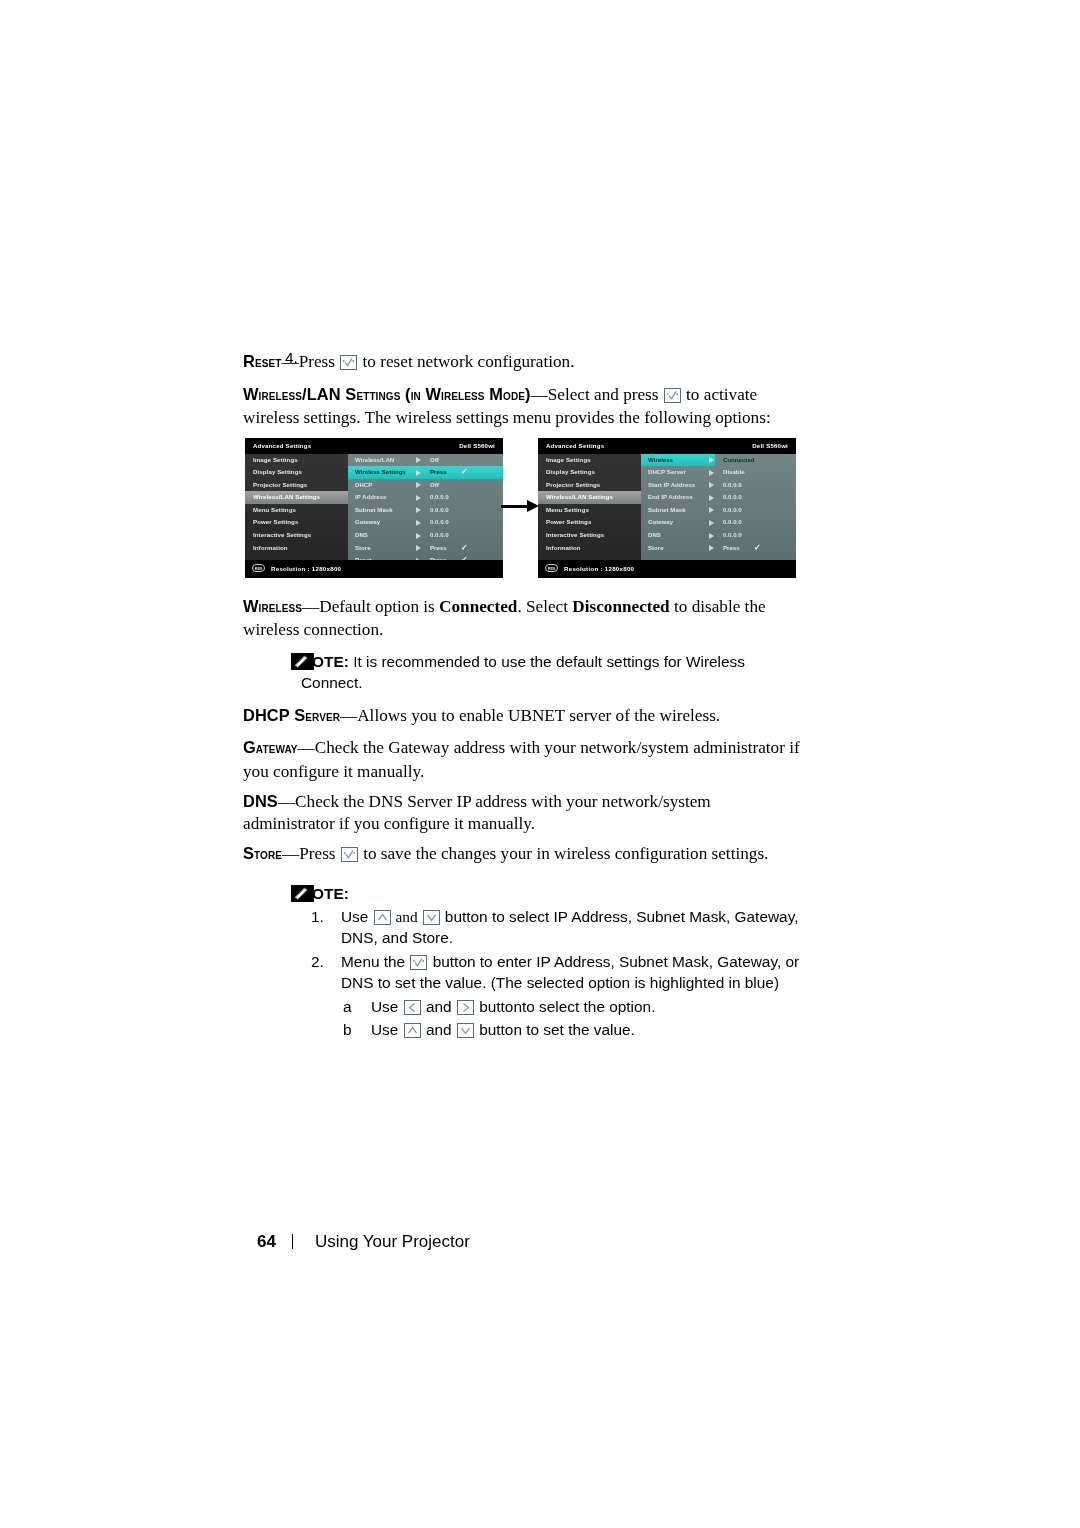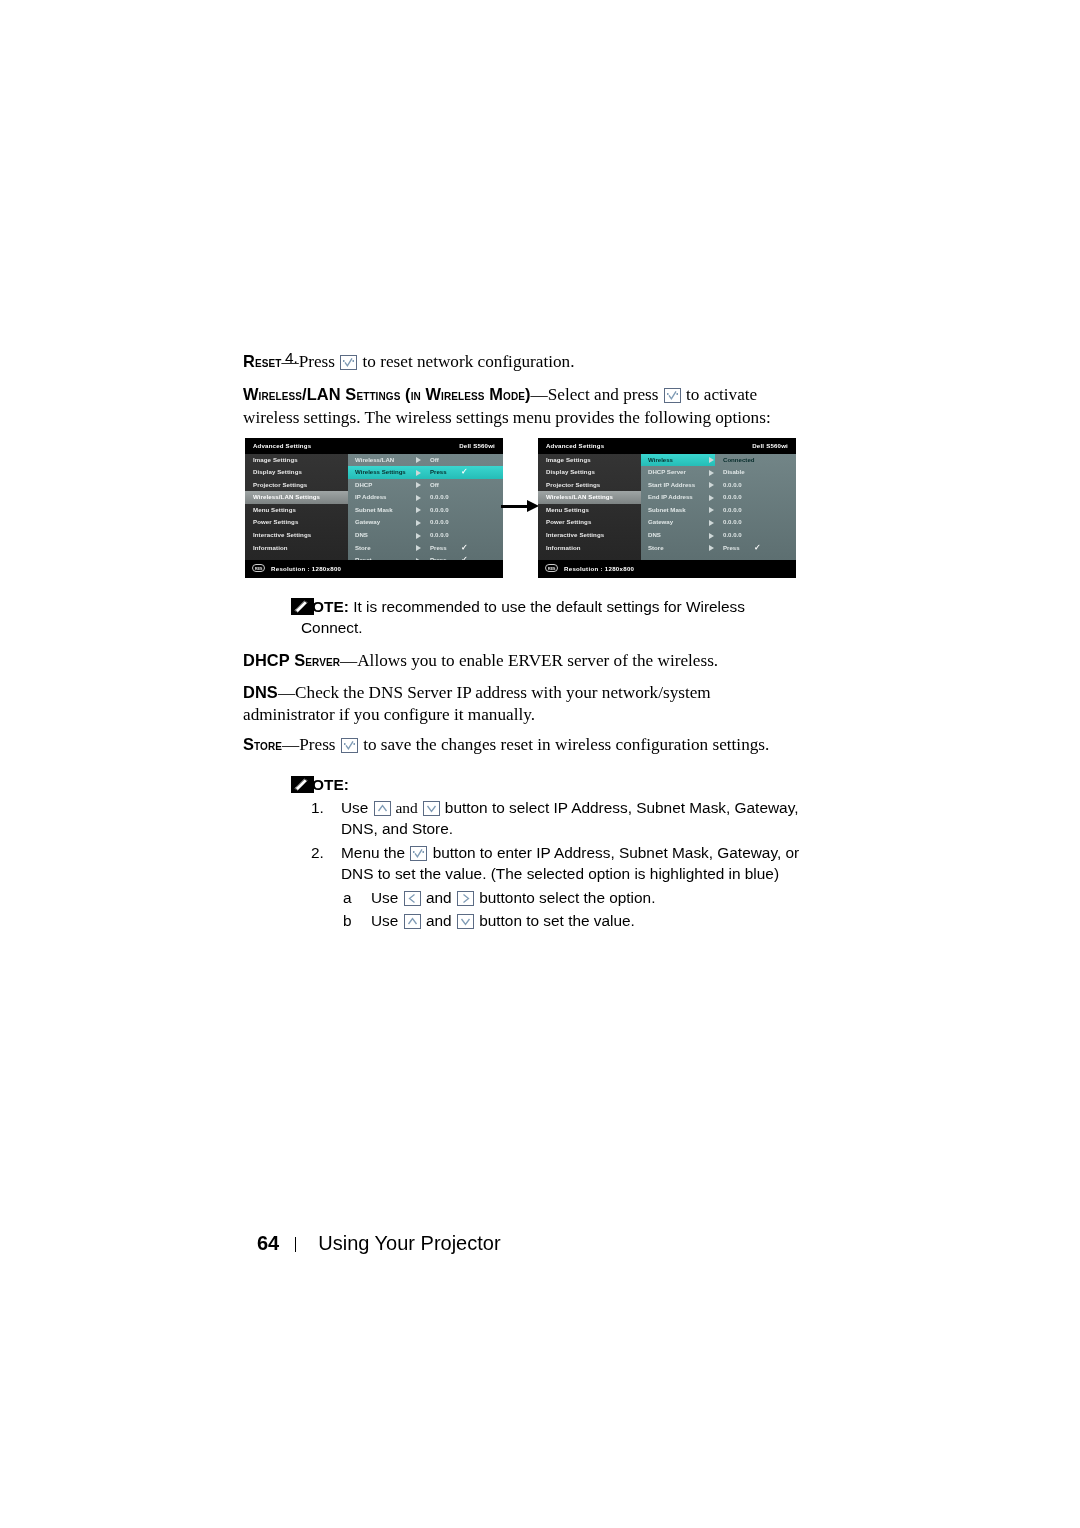--- a/index.html
+++ b/index.html
@@ -273,21 +273,21 @@
   .note-li .serif-and {
     font-family: "Liberation Serif", serif;
   }
 
   
   .pagefoot {
     position: absolute;
     left: 257px;
     top: 1232px;
     font-family: "Liberation Sans", sans-serif;
-    font-size: 20px;
+    font-size: 17px;
     color: #000;
   }
   .pagefoot .pnum { font-weight: bold; }
   .pagefoot .bar {
     display: inline-block;
     width: 1px;
     height: 15px;
     background: #000;
     margin: 0 22px 0 16px;
     vertical-align: -2px;
@@ -459,52 +459,58 @@
               <span class="chk">✓</span>
             </div>
         </div>
         <div class="osd-footer">
           <span class="fi">RES</span>
           <span class="ft">Resolution : 1280x800</span>
         </div>
       </div>
     </div>
 
+    <p class="para">
+      <span class="lead">W<span class="sc">IRELESS</span></span><span>—Default option is </span><b>Connected</b><span>. Select </span><b>Disconnected</b><span> to disable the wireless connection.</span>
+    </p>
 
     <div class="note">
       <span class="dellmark">
         <svg width="23" height="17" viewBox="0 0 23 17">
           <path d="M0 0 L18 0 L23 0 L23 17 L5 17 L0 17 Z" fill="#000000"></path>
           <path d="M3.5 12.5 L13.5 2.6 L16.5 4.6 L6.6 14.5 Z" fill="#ffffff"></path>
           <path d="M13.6 3.0 L16.2 4.8" stroke="#000000" stroke-width="0.8" fill="none"></path>
           <path d="M4.2 12.3 L6.4 13.9" stroke="#000000" stroke-width="0.8" fill="none"></path>
           <path d="M5.2 11.3 L15.1 1.6" stroke="#000000" stroke-width="0.7" fill="none"></path>
         </svg>
       </span>
       <span class="ntitle">NOTE:</span><span> It is recommended to use the default settings for Wireless Connect.</span>
     </div>
 
     <p class="para">
-      <span class="lead">DHCP S<span class="sc">ERVER</span></span><span>—Allows you to enable ERVER server of the wireless.</span>
-    </p>
-
-
-
-
+      <span class="lead">DHCP S<span class="sc">ERVER</span></span><span>—Allows you to enable UBNET server of the wireless.</span>
+    </p>
+
+
+
+
+    <p class="para">
+      <span class="lead">G<span class="sc">ATEWAY</span></span><span>—Check the Gateway address with your network/system administrator if you configure it manually.</span>
+    </p>
 
     <p class="para">
       <span class="lead">DNS</span><span>—Check the DNS Server IP address with your network/system administrator if you configure it manually.</span>
     </p>
 
     <p class="para">
       <span class="lead">S<span class="sc">TORE</span></span><span>—Press </span><span class="keyicon"><svg width="15" height="13" viewBox="0 0 15 13">
             <path d="M2 6 L3.5 6 L3.5 4 L2 4 Z" fill="#7f9bb5"></path>
             <path d="M11.5 6 L13 6 L13 4 L11.5 4 Z" fill="#7f9bb5"></path>
             <path d="M4 6.3 L6.4 9.8 L11 2.4" stroke="#7f9bb5" stroke-width="1.4" fill="none"></path>
-          </svg></span><span> to save the changes reset in wireless configuration settings.</span>
+          </svg></span><span> to save the changes your in wireless configuration settings.</span>
     </p>
 
     <div class="note" style="margin-top:16px;">
       <span class="dellmark">
         <svg width="23" height="17" viewBox="0 0 23 17">
           <path d="M0 0 L18 0 L23 0 L23 17 L5 17 L0 17 Z" fill="#000000"></path>
           <path d="M3.5 12.5 L13.5 2.6 L16.5 4.6 L6.6 14.5 Z" fill="#ffffff"></path>
           <path d="M13.6 3.0 L16.2 4.8" stroke="#000000" stroke-width="0.8" fill="none"></path>
           <path d="M4.2 12.3 L6.4 13.9" stroke="#000000" stroke-width="0.8" fill="none"></path>
           <path d="M5.2 11.3 L15.1 1.6" stroke="#000000" stroke-width="0.7" fill="none"></path>

